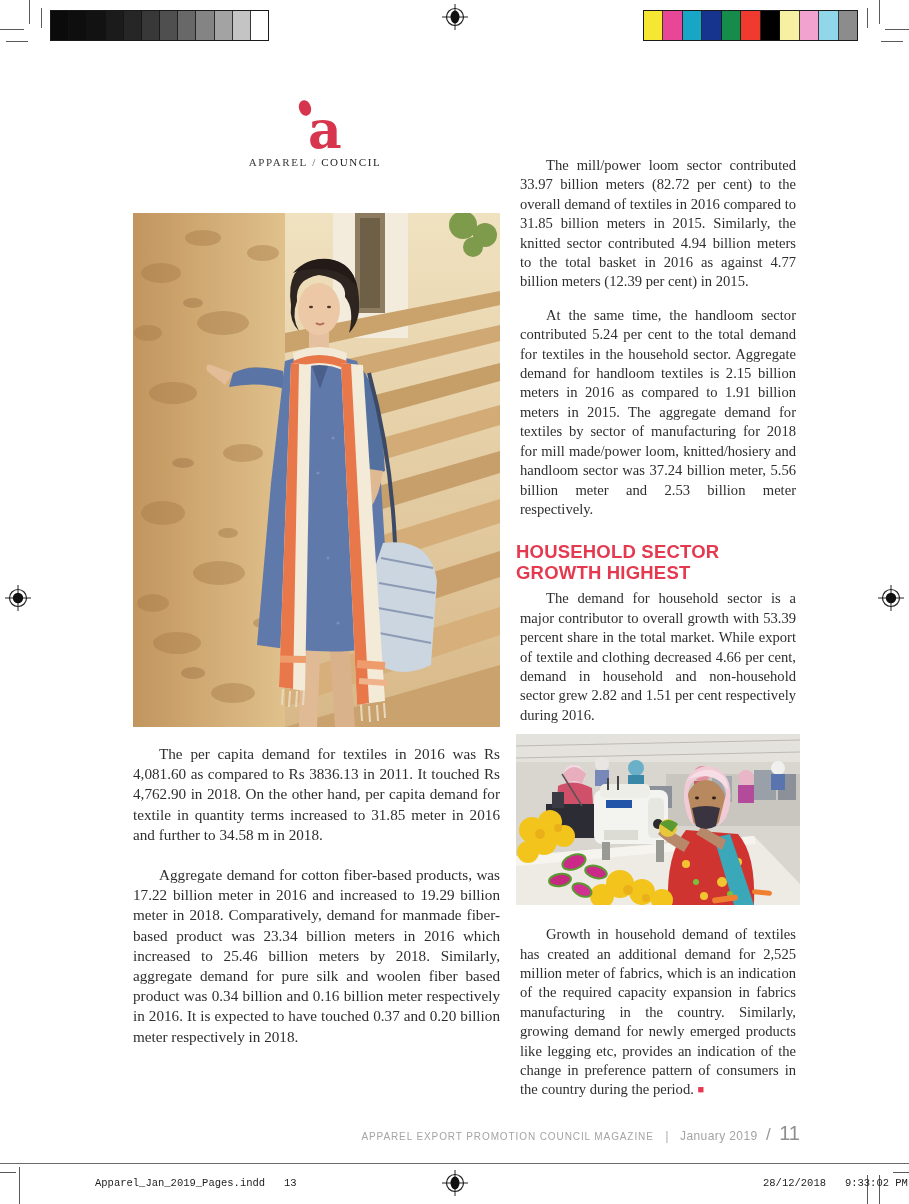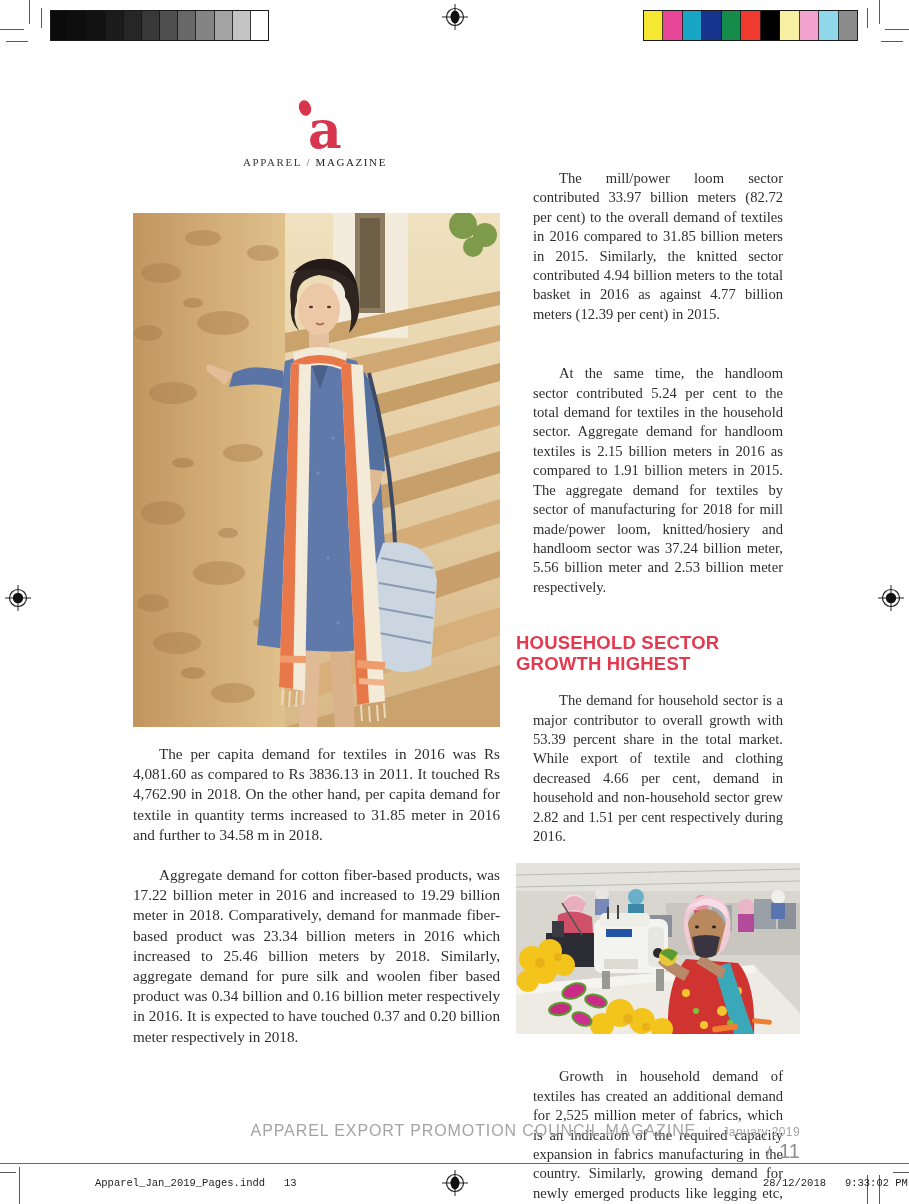--- a/index.html
+++ b/index.html
@@ -24,28 +24,28 @@
   #left-col{left:133px;top:213px;width:367px;}
   #right-col{left:516px;top:152px;width:284px;}
   .photo{position:relative;overflow:hidden;line-height:0;}
   #model-photo{width:367px;height:514px;}
   #factory-photo{width:284px;height:171px;margin-top:9px;}
   .sec-heading{font-family:"Liberation Sans",sans-serif;font-weight:700;font-size:18.5px;
                line-height:21px;letter-spacing:.2px;margin:0 0 6px 0;}
   .body-p{font-size:15px;line-height:20px;text-align:justify;margin:0;}
   .body-p.indent{text-indent:26px;}
   #left-col .body-p{font-size:15.2px;line-height:20.2px;}
-  .rcol-p{font-size:14.6px;line-height:19.4px;text-align:justify;margin:17px;text-indent:26px;}
+  .rcol-p{font-size:14.6px;line-height:19.4px;text-align:justify;margin:4px;text-indent:26px;}
   .gap-s{height:6px;}
   .gap-m{height:14px;}
   .end-square{font-size:11px;position:relative;top:-1px;}
   
   #footer{left:240px;top:1122px;width:560px;text-align:right;color:#a4a4a4;
           font-family:"Liberation Sans",sans-serif;}
-  #footer .mag{font-size:16px;letter-spacing:.9px;}
+  #footer .mag{font-size:10px;letter-spacing:.9px;}
   #footer .sep{font-size:13px;margin:0 7px;color:#b5b5b5;}
   #footer .issue{font-size:12px;letter-spacing:.4px;}
   #footer .slash{font-size:17px;margin:0 4px;color:#9a9a9a;}
   #footer .pagenum{font-size:20px;color:#8f8f8f;}
   
   #slug-line{left:0;top:1163px;width:909px;height:1px;background:#6a6a6a;}
   .slugtxt{position:absolute;top:1177px;font-size:10.5px;color:#1d1d1d;white-space:pre;
            font-family:Liberation Mono, monospace;}
   #slug-filename{left:95px;}
   #slug-datetime{left:763px;}
@@ -121,21 +121,21 @@
 <div class="cropline" style="left:879px;top:1175px;width:1px;height:29px;"></div>
 
 <div id="logo-block" class="abs">
   <svg width="74" height="52" viewBox="0 0 74 52">
     <ellipse cx="27" cy="10" rx="6" ry="8" fill="#d7344d" transform="rotate(-18 27 10)"></ellipse>
     <text x="30" y="50" font-family="'DejaVu Serif',serif" font-weight="700" font-size="52" fill="#d7344d">a</text>
   </svg>
   <div id="brand-line">
     <span id="brand-apparel">APPAREL</span>
     <span id="brand-slash">/</span>
-    <span id="brand-business">MAGAZINE</span>
+    <span id="brand-business">COUNCIL</span>
   </div>
 </div>
 
 <div id="left-col" class="abs">
 
   <div id="model-photo" class="photo">
     <svg width="367" height="514" viewBox="0 0 367 514">
       <defs>
         <linearGradient id="wallg" x1="0" y1="0" x2="1" y2="0">
           <stop offset="0" stop-color="#c2955e"></stop>

